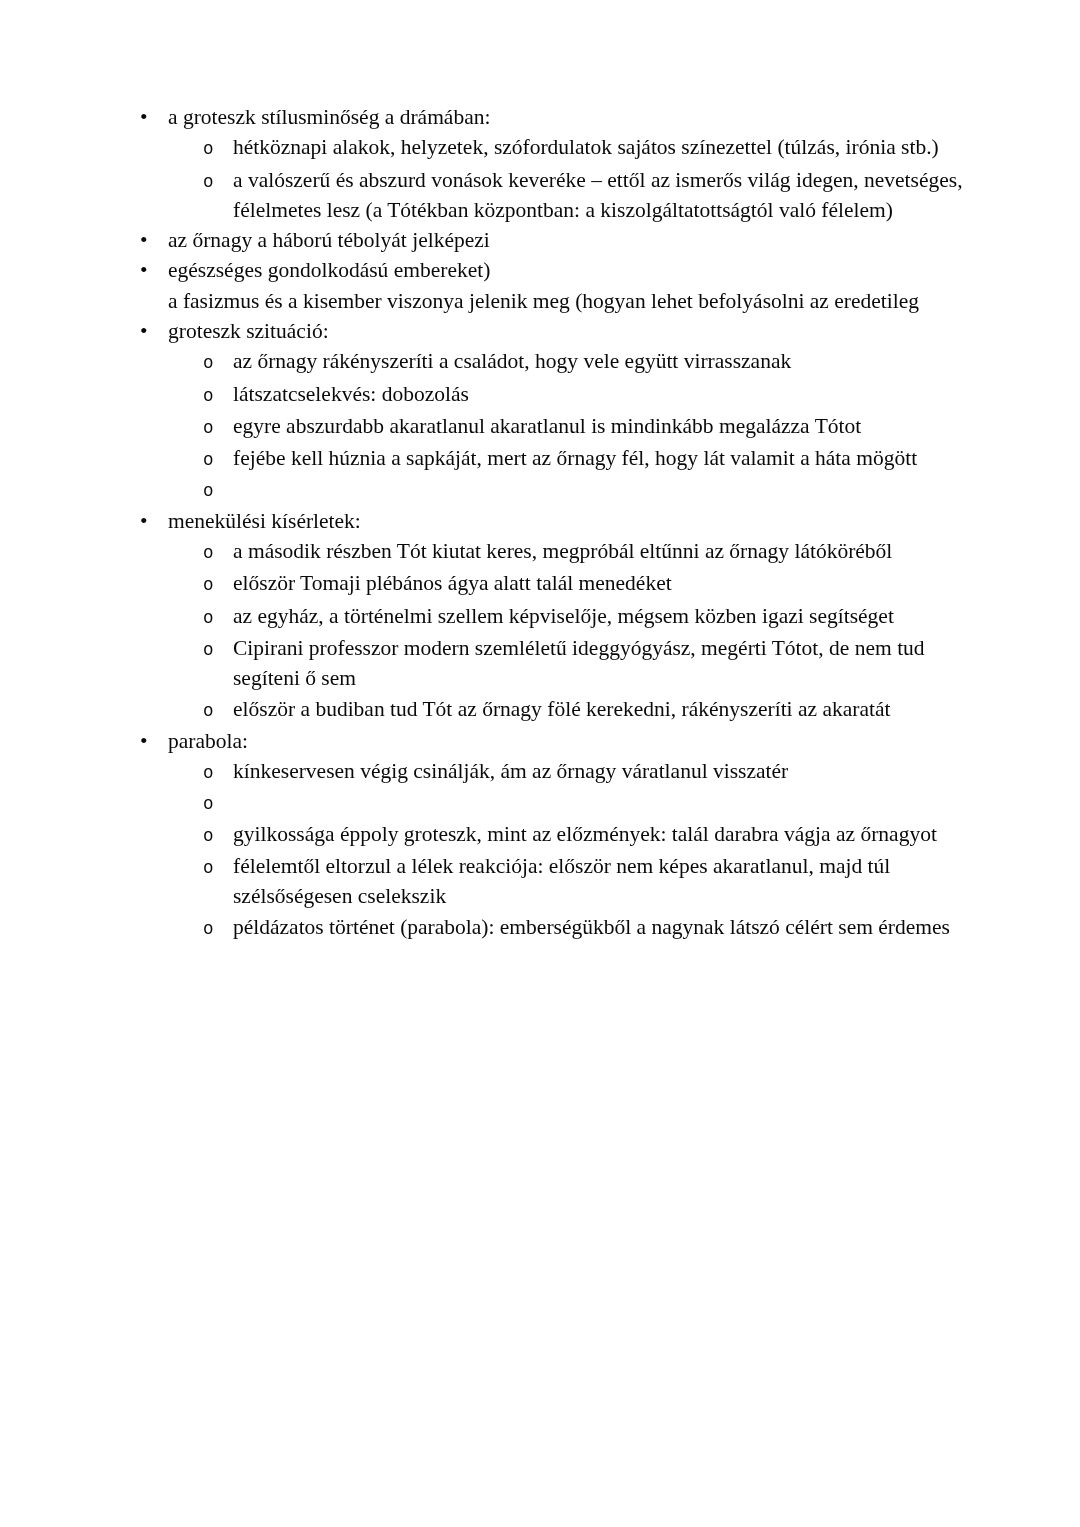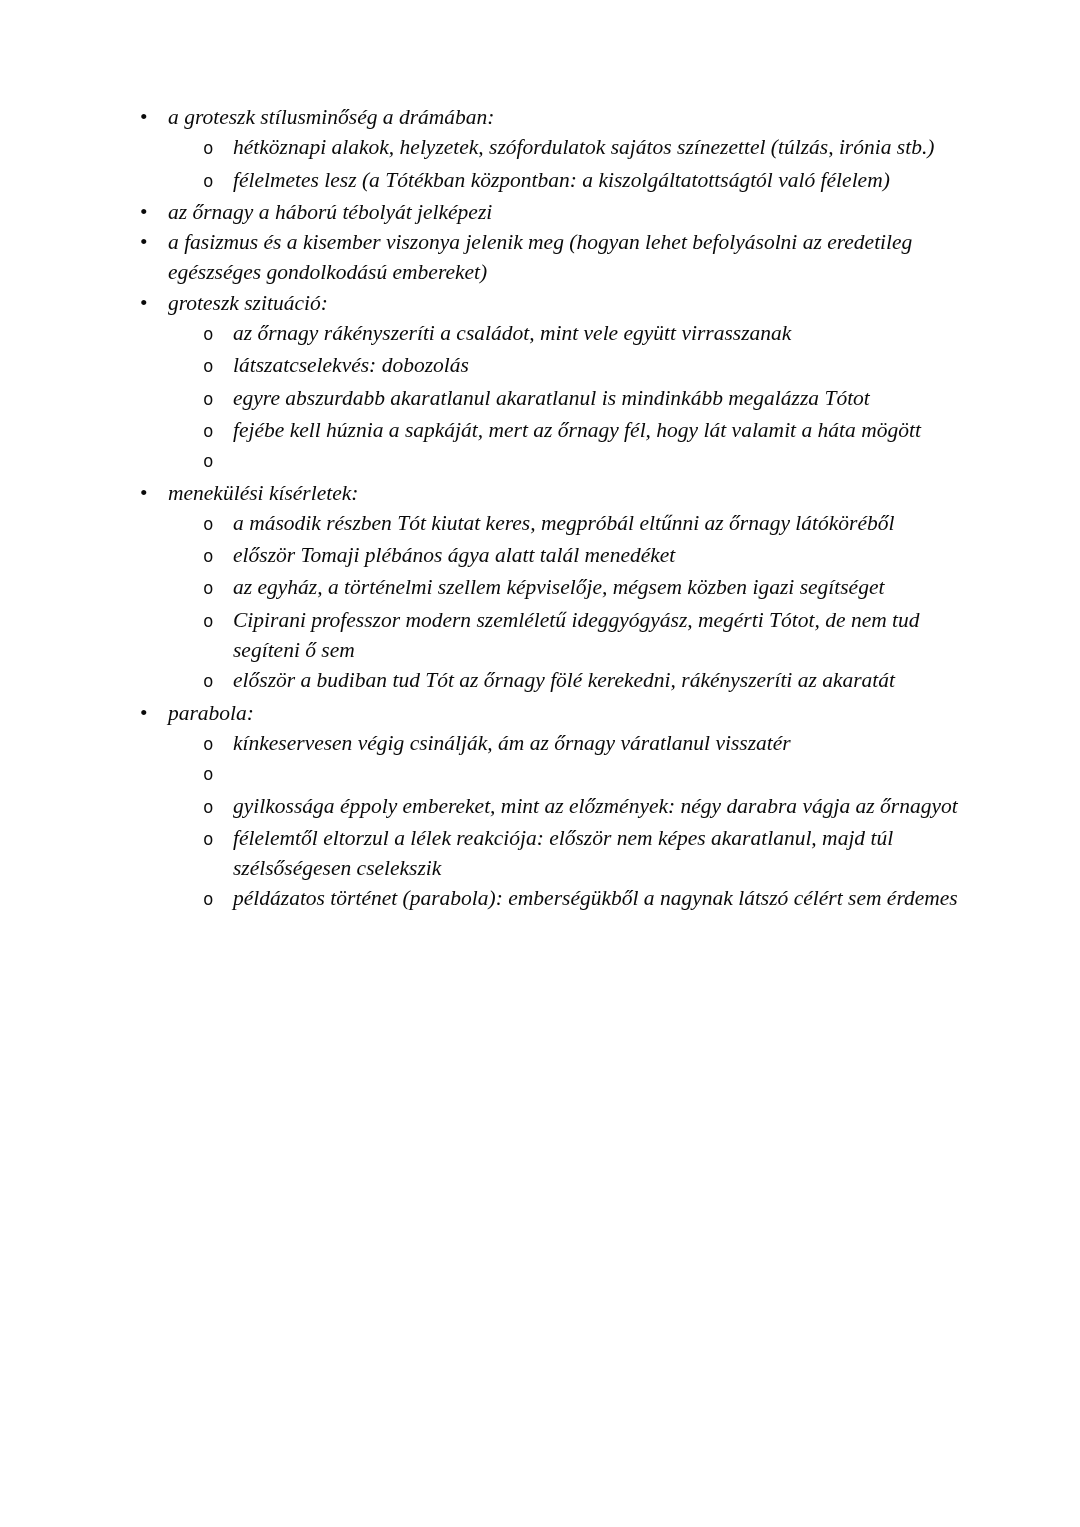--- a/index.html
+++ b/index.html
@@ -41,21 +41,20 @@
   .item.l2 .marker {
     width: 30px;
     font-family: "Liberation Mono", "DejaVu Sans Mono", monospace;
     font-size: 17.5px;
   }
   .text {
     flex: 0 1 auto;
   }
   .line {
     white-space: nowrap;
-    font-style: italic;
   }
 </style>
 </head>
 <body>
 
 <div class="page">
   <div class="content" id="notes-list">
       <div class="item l1">
         <span class="marker">•</span>
         <span class="text">
@@ -64,46 +63,47 @@
       </div>
       <div class="item l2">
         <span class="marker">o</span>
         <span class="text">
           <div class="line">hétköznapi alakok, helyzetek, szófordulatok sajátos színezettel (túlzás, irónia stb.)</div>
         </span>
       </div>
       <div class="item l2">
         <span class="marker">o</span>
         <span class="text">
+          <div class="line">a valószerű és abszurd vonások keveréke – ettől az ismerős világ idegen, nevetséges,</div>
           <div class="line">félelmetes lesz (a Tótékban központban: a kiszolgáltatottságtól való félelem)</div>
         </span>
       </div>
       <div class="item l1">
         <span class="marker">•</span>
         <span class="text">
           <div class="line">az őrnagy a háború tébolyát jelképezi</div>
         </span>
       </div>
       <div class="item l1">
         <span class="marker">•</span>
         <span class="text">
+          <div class="line">egészséges gondolkodású embereket)</div>
           <div class="line">a fasizmus és a kisember viszonya jelenik meg (hogyan lehet befolyásolni az eredetileg</div>
-          <div class="line">egészséges gondolkodású embereket)</div>
         </span>
       </div>
       <div class="item l1">
         <span class="marker">•</span>
         <span class="text">
           <div class="line">groteszk szituáció:</div>
         </span>
       </div>
       <div class="item l2">
         <span class="marker">o</span>
         <span class="text">
-          <div class="line">az őrnagy rákényszeríti a családot, mint vele együtt virrasszanak</div>
+          <div class="line">az őrnagy rákényszeríti a családot, hogy vele együtt virrasszanak</div>
         </span>
       </div>
       <div class="item l2">
         <span class="marker">o</span>
         <span class="text">
           <div class="line">látszatcselekvés: dobozolás</div>
         </span>
       </div>
       <div class="item l2">
         <span class="marker">o</span>
@@ -168,21 +168,21 @@
         <span class="text">
           <div class="line">kínkeservesen végig csinálják, ám az őrnagy váratlanul visszatér</div>
         </span>
       </div>
       <div class="item l2">
         <span class="marker">o</span>
       </div>
       <div class="item l2">
         <span class="marker">o</span>
         <span class="text">
-          <div class="line">gyilkossága éppoly embereket, mint az előzmények: négy darabra vágja az őrnagyot</div>
+          <div class="line">gyilkossága éppoly groteszk, mint az előzmények: talál darabra vágja az őrnagyot</div>
         </span>
       </div>
       <div class="item l2">
         <span class="marker">o</span>
         <span class="text">
           <div class="line">félelemtől eltorzul a lélek reakciója: először nem képes akaratlanul, majd túl</div>
           <div class="line">szélsőségesen cselekszik</div>
         </span>
       </div>
       <div class="item l2">

